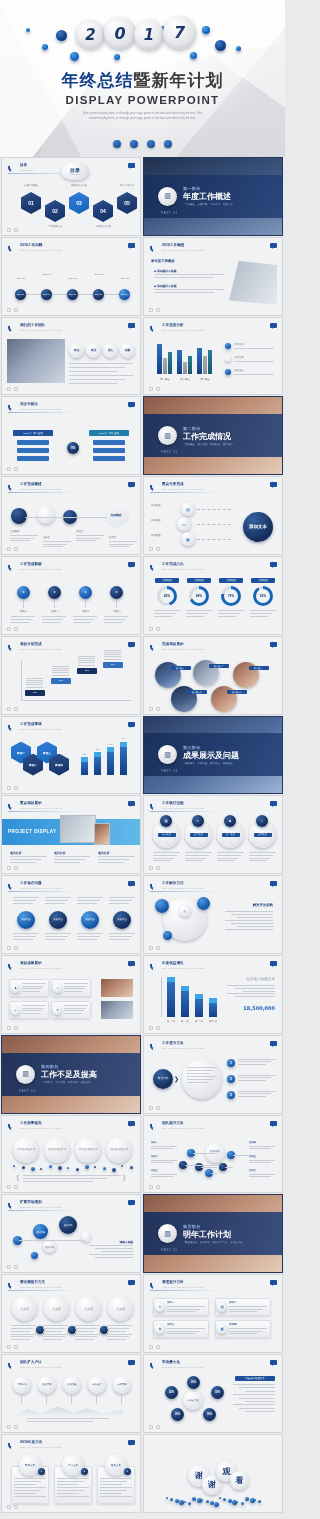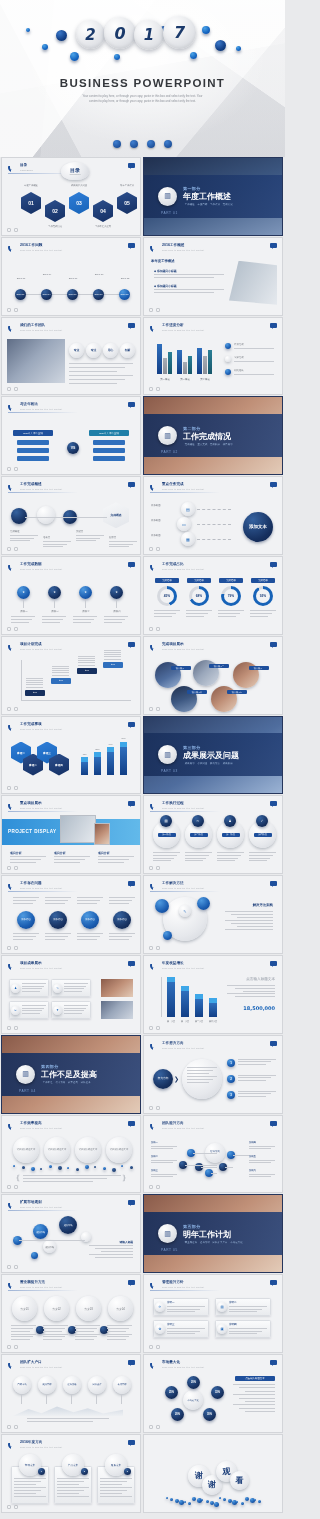--- a/index.html
+++ b/index.html
@@ -144,21 +144,22 @@
       </i>
     <i class="b bw" style="left:134px;top:12px;width:30px;height:30px;">
         <span style="font-size:15px">1</span>
       </i>
     <i class="b bw" style="left:163px;top:8px;width:33px;height:33px;">
         <span style="font-size:16px">7</span>
       </i>
   </div>
 
   <div class="title">
-    <div class="en">BUSINESS POWERPOINT</div>
+    <div class="cn"><span>年终总结</span><i>暨新年计划</i></div>
+    <div class="en">DISPLAY POWERPOINT</div>
     <div class="sub">Your content to play here, or through your copy, paste in this box and select only the text. Your content to play here, or through your copy, paste in this box and select only the text.</div>
   </div>
 
   <div class="icons">
     <i></i>
     <i></i>
     <i></i>
     <i></i>
   </div>
 </div>

